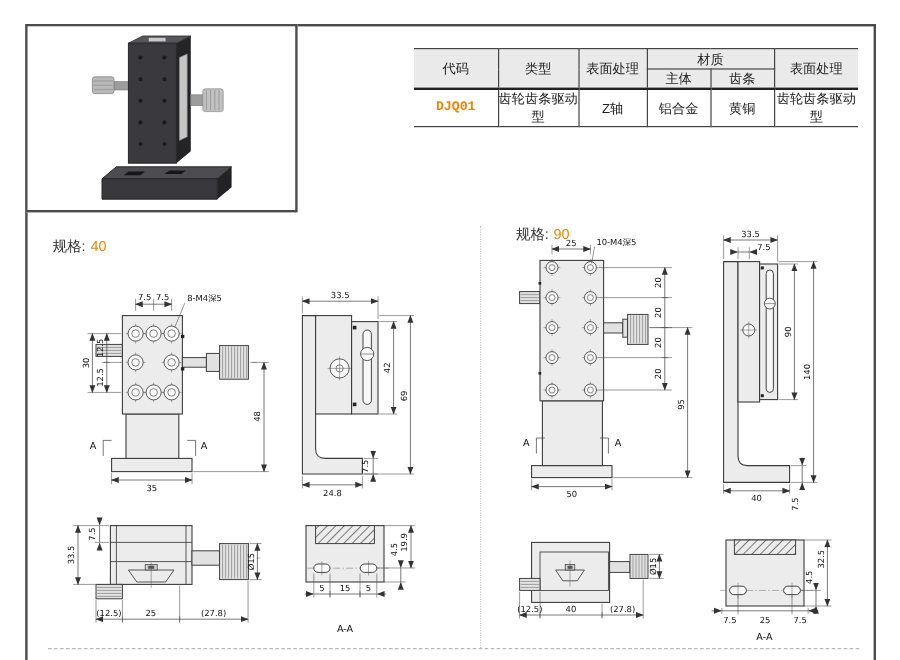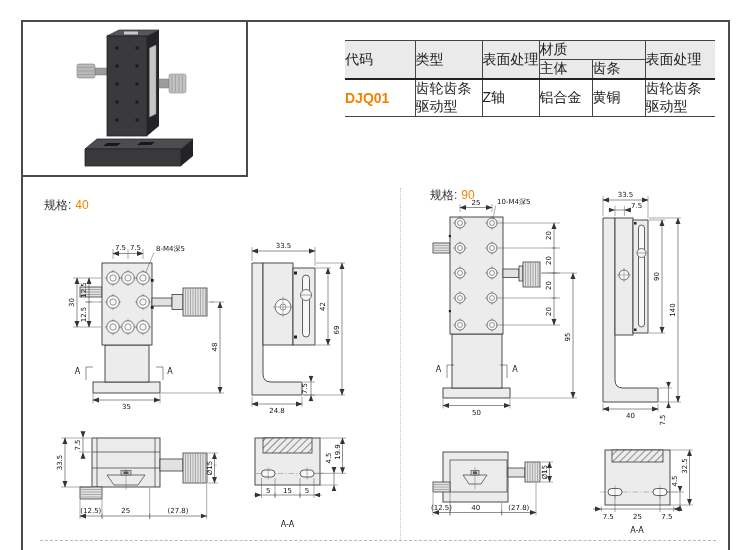--- a/index.html
+++ b/index.html
@@ -5,27 +5,27 @@
   html,body{margin:0;padding:0;background:#fff;}
   .page{position:relative;width:750px;height:550px;background:#fff;overflow:hidden;
         font-family:"Liberation Sans",sans-serif;}
   .frame{position:absolute;left:21px;top:20px;width:709px;height:530px;box-sizing:border-box;
          border-left:2px solid #4b4b4b;border-top:2px solid #4b4b4b;border-right:2px solid #4b4b4b;}
   .photo-box{position:absolute;left:21px;top:20px;width:227px;height:157px;box-sizing:border-box;
              border:2px solid #4b4b4b;background:#fff;}
   .bottom-dash{position:absolute;left:40px;top:540px;width:676px;height:0;border-top:1px dashed #b8b8b8;}
   .divider-v{position:absolute;left:400px;top:188px;width:0;height:352px;border-left:1px dotted #c9c9c9;}
   .spec-table{position:absolute;left:345px;top:40px;border-collapse:collapse;table-layout:fixed;
-              font-size:14px;color:#222;text-align:left;}
+              font-size:11px;color:#222;text-align:center;}
   .spec-table td{border:1px solid #444;padding:0;background:#fff;}
   .spec-table tr.hdr td{background:#eaeaea;}
   .spec-table tr.data td{border-top:2px solid #222;height:22px;}
   .no-l{border-left:none !important;}
   .no-r{border-right:none !important;margin-top:40px;}
-  .code-cell{color:#F08300;font-weight:bold;}
+  .code-cell{color:#F08300;font-weight:bold;font-family:Liberation Mono, monospace;}
   .spec-label{position:absolute;font-size:12px;color:#333;}
   .spec-label .orange{color:#F08300;margin-left:4px;}
   .view{position:absolute;}
   
   .body{fill:#ececec;stroke:#3a3a3a;stroke-width:0.9;}
   .body2{fill:#e2e2e2;stroke:#3a3a3a;stroke-width:0.8;}
   .inner{fill:none;stroke:#3a3a3a;stroke-width:0.7;}
   .slot{fill:#f8f8f8;stroke:#3a3a3a;stroke-width:0.8;}
   .hole{fill:#f8f8f8;stroke:#3a3a3a;stroke-width:0.7;}
   .hole2{fill:none;stroke:#3a3a3a;stroke-width:0.5;}

